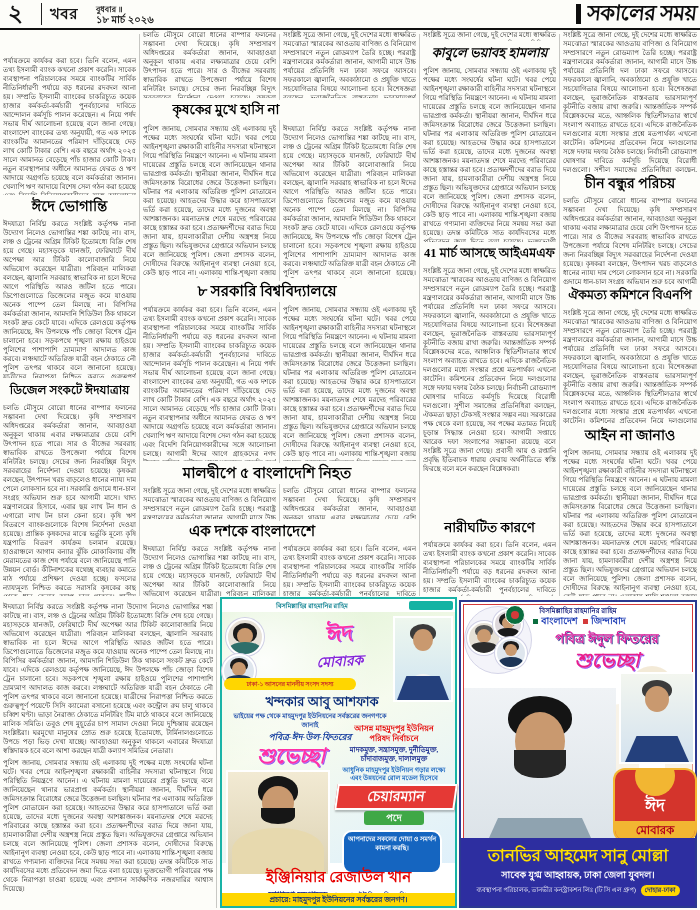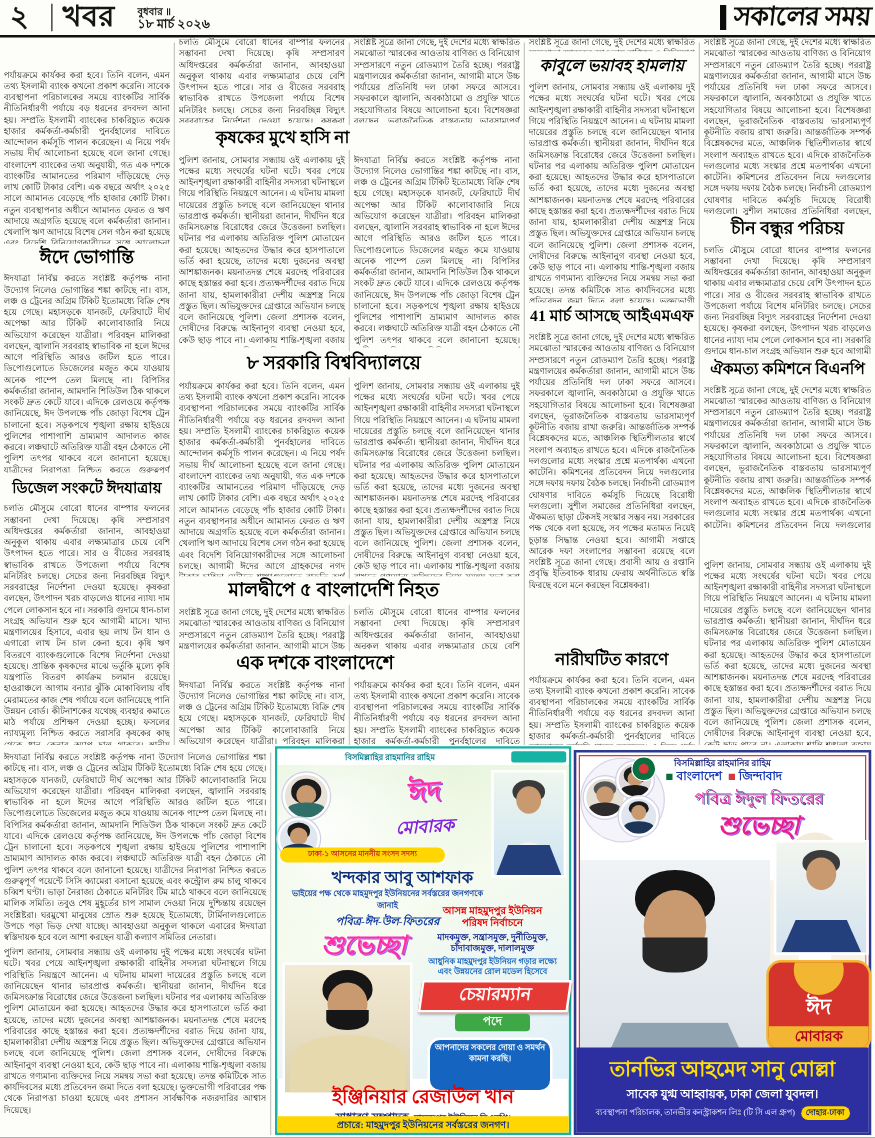--- a/index.html
+++ b/index.html
@@ -4,21 +4,21 @@
 <style>
   html,body{margin:0;padding:0;background:#777;}
   .page{position:relative;width:700px;height:910px;margin:0 auto;background:#fdfdf9;
         font-family:"Liberation Serif", serif;color:#151515;overflow:hidden;}
 
   
   .hdr{position:absolute;left:0;top:0;width:700px;height:28px;border-bottom:2px solid #101010;
        display:flex;align-items:center;}
   .pageno{font-size:23px;font-weight:700;padding:0 10px 0 8px;line-height:26px;}
   .hdr-div{width:1px;height:22px;background:#222;margin:0 8px;}
-  .section{font-size:23px;font-weight:800;line-height:26px;letter-spacing:.5px;}
+  .section{font-size:15px;font-weight:800;line-height:26px;letter-spacing:.5px;}
   .dateblk{margin-left:18px;line-height:10px;padding-top:2px;}
   .dateblk .d1{font-size:8px;font-weight:700;}
   .dateblk .d2{font-size:10px;font-weight:700;}
   .masthead{margin-left:auto;margin-right:4px;display:flex;align-items:center;}
   .masthead .bar{width:5px;height:20px;background:#0d0d0d;margin-right:6px;}
   .masthead .logo{font-size:21px;font-weight:900;letter-spacing:-.5px;transform:skewX(-6deg);color:#0d0d0d;}
 
   
   .vr{position:absolute;width:1px;background:#c8c8c4;}
   .p{position:absolute;font-size:6.9px;line-height:9px;text-align:justify;
@@ -70,21 +70,21 @@
   .adLfoot{position:absolute;left:0;bottom:0;width:233px;height:13px;background:#ffd600;
            font-size:7.5px;font-weight:800;color:#0d2f7a;text-align:center;line-height:13px;}
 
   
   .adR{position:absolute;left:459px;top:600px;width:238px;height:308px;background:#fff;
        border:2px solid #2b3990;box-sizing:border-box;box-shadow:inset 0 0 0 2px #fff, inset 0 0 0 3px #d43a3a;}
   .adRbis{position:absolute;left:0;top:3px;width:234px;text-align:center;font-size:7px;font-weight:700;color:#1a237e;}
   .adRslogan{position:absolute;left:0;top:12px;width:234px;text-align:center;font-size:9.5px;font-weight:800;color:#1a3ab5;}
   .sq{display:inline-block;width:5px;height:5px;margin:0 3px;}
   .sqg{background:#0b6e3f;} .sqr{background:#d43a3a;}
-  .adRg1{position:absolute;left:60px;top:27px;width:172px;text-align:center;font-size:13px;font-weight:400;color:#d81b9a;
+  .adRg1{position:absolute;left:60px;top:27px;width:172px;text-align:center;font-size:13px;font-weight:700;color:#d81b9a;
          text-shadow:0 0 1px #fff,1px 1px 0 #2b3990;}
   .adRg2{position:absolute;left:60px;top:43px;width:172px;text-align:center;font-size:20px;font-weight:900;font-style:italic;color:#e91e8c;
          text-shadow:0 0 2px #fff,1px 1px 0 #7b2ff2;}
   .mosque{position:absolute;left:150px;top:64px;width:82px;height:130px;opacity:.55;}
   .mosque .dome{position:absolute;left:18px;top:0;width:46px;height:46px;border-radius:50%;background:#ead9b8;}
   .mosque .base{position:absolute;left:0;top:38px;width:82px;height:92px;border-radius:8px;background:#f3ead6;}
   .mosque .arch{position:absolute;left:28px;top:58px;width:26px;height:52px;border-radius:13px 13px 0 0;background:#fff;}
   .emblem{position:absolute;left:154px;top:168px;width:80px;height:70px;background:#d4342c;border-radius:10px;
           box-shadow:0 0 0 2px #f2b632;overflow:hidden;z-index:4;}
   .emblem .dome2{position:absolute;left:20px;top:-14px;width:40px;height:40px;border-radius:50%;background:#f2b632;}
@@ -150,20 +150,21 @@
   <div class="hl" style="left:422px;top:244px;width:135px;height:20px;font-size:12.5px;">41 মার্চ আসছে আইএমএফ</div>
   <div class="p" style="left:423px;top:266px;width:133px;height:250px;">সংশ্লিষ্ট সূত্রে জানা গেছে, দুই দেশের মধ্যে স্বাক্ষরিত সমঝোতা স্মারকের আওতায় বাণিজ্য ও বিনিয়োগ সম্প্রসারণে নতুন রোডম্যাপ তৈরি হচ্ছে। পররাষ্ট্র মন্ত্রণালয়ের কর্মকর্তারা জানান, আগামী মাসে উচ্চ পর্যায়ের প্রতিনিধি দল ঢাকা সফরে আসবে। সফরকালে জ্বালানি, অবকাঠামো ও প্রযুক্তি খাতে সহযোগিতার বিষয়ে আলোচনা হবে। বিশেষজ্ঞরা বলছেন, ভূরাজনৈতিক বাস্তবতায় ভারসাম্যপূর্ণ কূটনীতি বজায় রাখা জরুরি। আন্তর্জাতিক সম্পর্ক বিশ্লেষকদের মতে, আঞ্চলিক স্থিতিশীলতার স্বার্থে সংলাপ অব্যাহত রাখতে হবে। এদিকে রাজনৈতিক দলগুলোর মধ্যে সংস্কার প্রশ্নে মতপার্থক্য এখনো কাটেনি। কমিশনের প্রতিবেদন নিয়ে দলগুলোর সঙ্গে দফায় দফায় বৈঠক চলছে। নির্বাচনী রোডম্যাপ ঘোষণার দাবিতে কর্মসূচি দিয়েছে বিরোধী দলগুলো। সুশীল সমাজের প্রতিনিধিরা বলছেন, ঐকমত্য ছাড়া টেকসই সংস্কার সম্ভব নয়। সরকারের পক্ষ থেকে বলা হয়েছে, সব পক্ষের মতামত নিয়েই চূড়ান্ত সিদ্ধান্ত নেওয়া হবে। আগামী সপ্তাহে আরেক দফা সংলাপের সম্ভাবনা রয়েছে বলে সংশ্লিষ্ট সূত্রে জানা গেছে। প্রবাসী আয় ও রপ্তানি প্রবৃদ্ধি ইতিবাচক ধারায় ফেরায় অর্থনীতিতে স্বস্তি ফিরছে বলে মনে করছেন বিশ্লেষকরা।</div>
   <div class="hl" style="left:422px;top:518px;width:135px;height:20px;font-size:13.5px;">নারীঘটিত কারণে</div>
   <div class="p" style="left:423px;top:540px;width:133px;height:56px;">পর্যায়ক্রমে কার্যকর করা হবে। তিনি বলেন, এমন তথ্য ইসলামী ব্যাংক কখনো প্রকাশ করেনি। সাবেক ব্যবস্থাপনা পরিচালকের সময়ে ব্যাংকটির সার্বিক নীতিনির্ধারণী পর্যায়ে বড় ধরনের রদবদল আনা হয়। সম্প্রতি ইসলামী ব্যাংকের চাকরিচ্যুত কয়েক হাজার কর্মকর্তা-কর্মচারী পুনর্বহালের দাবিতে আন্দোলন কর্মসূচি পালন করেছেন। এ নিয়ে পর্ষদ সভায় দীর্ঘ আলোচনা হয়েছে বলে জানা গেছে। বাংলাদেশ ব্যাংকের তথ্য অনুযায়ী, গত এক দশকে ব্যাংকটির আমানতের পরিমাণ দাঁড়িয়েছে দেড় লাখ কোটি টাকার বেশি। এক বছরে অর্থাৎ ২০২৫ সালে আমানত বেড়েছে পাঁচ হাজার কোটি টাকা। নতুন ব্যবস্থাপনার অধীনে আমানত ফেরত ও ঋণ আদায়ে অগ্রগতি হয়েছে বলে কর্মকর্তারা জানান। খেলাপি ঋণ আদায়ে বিশেষ সেল গঠন করা হয়েছে এবং বিদেশি বিনিয়োগকারীদের সঙ্গে আলোচনা চলছে। আগামী ঈদের আগে গ্রাহকদের নগদ টাকার চাহিদা মেটাতে শাখাগুলোতে বাড়তি অর্থ সরবরাহ করা হচ্ছে বলে সংশ্লিষ্ট সূত্রে জানা গেছে। ব্যাংকটির চেয়ারম্যান বলেন, আস্থার সংকট কাটিয়ে উঠতে সময় লাগবে, তবে অগ্রগতি দৃশ্যমান।</div>
 
   <div class="p" style="left:563px;top:30px;width:134px;height:142px;">সংশ্লিষ্ট সূত্রে জানা গেছে, দুই দেশের মধ্যে স্বাক্ষরিত সমঝোতা স্মারকের আওতায় বাণিজ্য ও বিনিয়োগ সম্প্রসারণে নতুন রোডম্যাপ তৈরি হচ্ছে। পররাষ্ট্র মন্ত্রণালয়ের কর্মকর্তারা জানান, আগামী মাসে উচ্চ পর্যায়ের প্রতিনিধি দল ঢাকা সফরে আসবে। সফরকালে জ্বালানি, অবকাঠামো ও প্রযুক্তি খাতে সহযোগিতার বিষয়ে আলোচনা হবে। বিশেষজ্ঞরা বলছেন, ভূরাজনৈতিক বাস্তবতায় ভারসাম্যপূর্ণ কূটনীতি বজায় রাখা জরুরি। আন্তর্জাতিক সম্পর্ক বিশ্লেষকদের মতে, আঞ্চলিক স্থিতিশীলতার স্বার্থে সংলাপ অব্যাহত রাখতে হবে। এদিকে রাজনৈতিক দলগুলোর মধ্যে সংস্কার প্রশ্নে মতপার্থক্য এখনো কাটেনি। কমিশনের প্রতিবেদন নিয়ে দলগুলোর সঙ্গে দফায় দফায় বৈঠক চলছে। নির্বাচনী রোডম্যাপ ঘোষণার দাবিতে কর্মসূচি দিয়েছে বিরোধী দলগুলো। সুশীল সমাজের প্রতিনিধিরা বলছেন, ঐকমত্য ছাড়া টেকসই সংস্কার সম্ভব নয়। সরকারের পক্ষ থেকে বলা হয়েছে, সব পক্ষের মতামত নিয়েই চূড়ান্ত সিদ্ধান্ত নেওয়া হবে। আগামী সপ্তাহে আরেক দফা সংলাপের সম্ভাবনা রয়েছে বলে সংশ্লিষ্ট সূত্রে জানা গেছে। প্রবাসী আয় ও রপ্তানি প্রবৃদ্ধি ইতিবাচক ধারায় ফেরায় অর্থনীতিতে স্বস্তি ফিরছে বলে মনে করছেন বিশ্লেষকরা।</div>
   <div class="hl" style="left:562px;top:174px;width:136px;height:20px;font-size:14px;">চীন বন্ধুর পরিচয়</div>
   <div class="p" style="left:563px;top:196px;width:134px;height:88px;">চলতি মৌসুমে বোরো ধানের বাম্পার ফলনের সম্ভাবনা দেখা দিয়েছে। কৃষি সম্প্রসারণ অধিদপ্তরের কর্মকর্তারা জানান, আবহাওয়া অনুকূল থাকায় এবার লক্ষ্যমাত্রার চেয়ে বেশি উৎপাদন হতে পারে। সার ও বীজের সরবরাহ স্বাভাবিক রাখতে উপজেলা পর্যায়ে বিশেষ মনিটরিং চলছে। সেচের জন্য নিরবচ্ছিন্ন বিদ্যুৎ সরবরাহের নির্দেশনা দেওয়া হয়েছে। কৃষকরা বলছেন, উৎপাদন খরচ বাড়লেও ধানের ন্যায্য দাম পেলে লোকসান হবে না। সরকারি গুদামে ধান-চাল সংগ্রহ অভিযান শুরু হবে আগামী মাসে। খাদ্য মন্ত্রণালয়ের হিসাবে, এবার ছয় লাখ টন ধান ও এগারো লাখ টন চাল কেনা হবে। কৃষি ঋণ বিতরণে ব্যাংকগুলোকে বিশেষ নির্দেশনা দেওয়া হয়েছে। প্রান্তিক কৃষকদের মাঝে ভর্তুকি মূল্যে কৃষি যন্ত্রপাতি বিতরণ কার্যক্রম চলমান রয়েছে। হাওরাঞ্চলে আগাম বন্যার ঝুঁকি মোকাবিলায় বাঁধ মেরামতের কাজ শেষ পর্যায়ে বলে জানিয়েছে পানি উন্নয়ন বোর্ড। কীটনাশকের যথেচ্ছ ব্যবহার কমাতে মাঠ পর্যায়ে প্রশিক্ষণ দেওয়া হচ্ছে। ফসলের ন্যায্যমূল্য নিশ্চিত করতে সরাসরি কৃষকের কাছ থেকে ধান কেনার অ্যাপ চালু থাকবে। স্থানীয় প্রশাসন জানিয়েছে, সংগ্রহ অভিযানে কোনো ধরনের অনিয়ম সহ্য করা হবে না।</div>
   <div class="hl" style="left:562px;top:286px;width:136px;height:20px;font-size:12.5px;">ঐকমত্য কমিশনে বিএনপি</div>
   <div class="p" style="left:563px;top:308px;width:134px;height:116px;">সংশ্লিষ্ট সূত্রে জানা গেছে, দুই দেশের মধ্যে স্বাক্ষরিত সমঝোতা স্মারকের আওতায় বাণিজ্য ও বিনিয়োগ সম্প্রসারণে নতুন রোডম্যাপ তৈরি হচ্ছে। পররাষ্ট্র মন্ত্রণালয়ের কর্মকর্তারা জানান, আগামী মাসে উচ্চ পর্যায়ের প্রতিনিধি দল ঢাকা সফরে আসবে। সফরকালে জ্বালানি, অবকাঠামো ও প্রযুক্তি খাতে সহযোগিতার বিষয়ে আলোচনা হবে। বিশেষজ্ঞরা বলছেন, ভূরাজনৈতিক বাস্তবতায় ভারসাম্যপূর্ণ কূটনীতি বজায় রাখা জরুরি। আন্তর্জাতিক সম্পর্ক বিশ্লেষকদের মতে, আঞ্চলিক স্থিতিশীলতার স্বার্থে সংলাপ অব্যাহত রাখতে হবে। এদিকে রাজনৈতিক দলগুলোর মধ্যে সংস্কার প্রশ্নে মতপার্থক্য এখনো কাটেনি। কমিশনের প্রতিবেদন নিয়ে দলগুলোর সঙ্গে দফায় দফায় বৈঠক চলছে। নির্বাচনী রোডম্যাপ ঘোষণার দাবিতে কর্মসূচি দিয়েছে বিরোধী দলগুলো। সুশীল সমাজের প্রতিনিধিরা বলছেন, ঐকমত্য ছাড়া টেকসই সংস্কার সম্ভব নয়। সরকারের পক্ষ থেকে বলা হয়েছে, সব পক্ষের মতামত নিয়েই চূড়ান্ত সিদ্ধান্ত নেওয়া হবে। আগামী সপ্তাহে আরেক দফা সংলাপের সম্ভাবনা রয়েছে বলে সংশ্লিষ্ট সূত্রে জানা গেছে। প্রবাসী আয় ও রপ্তানি প্রবৃদ্ধি ইতিবাচক ধারায় ফেরায় অর্থনীতিতে স্বস্তি ফিরছে বলে মনে করছেন বিশ্লেষকরা।</div>
+  <div class="hl" style="left:562px;top:426px;width:136px;height:20px;font-size:14px;">আইন না জানাও</div>
   <div class="p" style="left:563px;top:448px;width:134px;height:148px;">পুলিশ জানায়, সোমবার সন্ধ্যায় ওই এলাকায় দুই পক্ষের মধ্যে সংঘর্ষের ঘটনা ঘটে। খবর পেয়ে আইনশৃঙ্খলা রক্ষাকারী বাহিনীর সদস্যরা ঘটনাস্থলে গিয়ে পরিস্থিতি নিয়ন্ত্রণে আনেন। এ ঘটনায় মামলা দায়েরের প্রস্তুতি চলছে বলে জানিয়েছেন থানার ভারপ্রাপ্ত কর্মকর্তা। স্থানীয়রা জানান, দীর্ঘদিন ধরে জমিসংক্রান্ত বিরোধের জেরে উত্তেজনা চলছিল। ঘটনার পর এলাকায় অতিরিক্ত পুলিশ মোতায়েন করা হয়েছে। আহতদের উদ্ধার করে হাসপাতালে ভর্তি করা হয়েছে, তাদের মধ্যে দুজনের অবস্থা আশঙ্কাজনক। ময়নাতদন্ত শেষে মরদেহ পরিবারের কাছে হস্তান্তর করা হবে। প্রত্যক্ষদর্শীদের বরাত দিয়ে জানা যায়, হামলাকারীরা দেশীয় অস্ত্রশস্ত্র নিয়ে প্রস্তুত ছিল। অভিযুক্তদের গ্রেপ্তারে অভিযান চলছে বলে জানিয়েছে পুলিশ। জেলা প্রশাসক বলেন, দোষীদের বিরুদ্ধে আইনানুগ ব্যবস্থা নেওয়া হবে, কেউ ছাড় পাবে না। এলাকায় শান্তি-শৃঙ্খলা বজায় রাখতে গণ্যমান্য ব্যক্তিদের নিয়ে সমন্বয় সভা করা হয়েছে। তদন্ত কমিটিকে সাত কার্যদিবসের মধ্যে প্রতিবেদন জমা দিতে বলা হয়েছে। ভুক্তভোগী পরিবারের পক্ষ থেকে নিরাপত্তা চাওয়া হয়েছে এবং প্রশাসন সার্বক্ষণিক নজরদারির আশ্বাস দিয়েছে।</div>
 
   <div class="p" style="left:3px;top:602px;width:210px;height:154px;">ঈদযাত্রা নির্বিঘ্ন করতে সংশ্লিষ্ট কর্তৃপক্ষ নানা উদ্যোগ নিলেও ভোগান্তির শঙ্কা কাটছে না। বাস, লঞ্চ ও ট্রেনের অগ্রিম টিকিট ইতোমধ্যে বিক্রি শেষ হয়ে গেছে। মহাসড়কে যানজট, ফেরিঘাটে দীর্ঘ অপেক্ষা আর টিকিট কালোবাজারি নিয়ে অভিযোগ করেছেন যাত্রীরা। পরিবহন মালিকরা বলছেন, জ্বালানি সরবরাহ স্বাভাবিক না হলে ঈদের আগে পরিস্থিতি আরও জটিল হতে পারে। ডিপোগুলোতে ডিজেলের মজুত কমে যাওয়ায় অনেক পাম্পে তেল মিলছে না। বিপিসির কর্মকর্তারা জানান, আমদানি শিডিউল ঠিক থাকলে সংকট দ্রুত কেটে যাবে। এদিকে রেলওয়ে কর্তৃপক্ষ জানিয়েছে, ঈদ উপলক্ষে পাঁচ জোড়া বিশেষ ট্রেন চালানো হবে। সড়কপথে শৃঙ্খলা রক্ষায় হাইওয়ে পুলিশের পাশাপাশি ভ্রাম্যমাণ আদালত কাজ করবে। লঞ্চঘাটে অতিরিক্ত যাত্রী বহন ঠেকাতে নৌ পুলিশ তৎপর থাকবে বলে জানানো হয়েছে। যাত্রীদের নিরাপত্তা নিশ্চিত করতে গুরুত্বপূর্ণ পয়েন্টে সিসি ক্যামেরা বসানো হয়েছে এবং কন্ট্রোল রুম চালু থাকবে চব্বিশ ঘণ্টা। ভাড়া নৈরাজ্য ঠেকাতে মনিটরিং টিম মাঠে থাকবে বলে জানিয়েছে মালিক সমিতি। তবুও শেষ মুহূর্তের চাপ সামাল দেওয়া নিয়ে দুশ্চিন্তায় রয়েছেন সংশ্লিষ্টরা। ঘরমুখো মানুষের স্রোত শুরু হয়েছে ইতোমধ্যে, টার্মিনালগুলোতে উপচে পড়া ভিড় দেখা যাচ্ছে। আবহাওয়া অনুকূল থাকলে এবারের ঈদযাত্রা স্বস্তিদায়ক হবে বলে আশা করছেন যাত্রী কল্যাণ সমিতির নেতারা।</div>
   <div class="p" style="left:3px;top:758px;width:210px;height:150px;">পুলিশ জানায়, সোমবার সন্ধ্যায় ওই এলাকায় দুই পক্ষের মধ্যে সংঘর্ষের ঘটনা ঘটে। খবর পেয়ে আইনশৃঙ্খলা রক্ষাকারী বাহিনীর সদস্যরা ঘটনাস্থলে গিয়ে পরিস্থিতি নিয়ন্ত্রণে আনেন। এ ঘটনায় মামলা দায়েরের প্রস্তুতি চলছে বলে জানিয়েছেন থানার ভারপ্রাপ্ত কর্মকর্তা। স্থানীয়রা জানান, দীর্ঘদিন ধরে জমিসংক্রান্ত বিরোধের জেরে উত্তেজনা চলছিল। ঘটনার পর এলাকায় অতিরিক্ত পুলিশ মোতায়েন করা হয়েছে। আহতদের উদ্ধার করে হাসপাতালে ভর্তি করা হয়েছে, তাদের মধ্যে দুজনের অবস্থা আশঙ্কাজনক। ময়নাতদন্ত শেষে মরদেহ পরিবারের কাছে হস্তান্তর করা হবে। প্রত্যক্ষদর্শীদের বরাত দিয়ে জানা যায়, হামলাকারীরা দেশীয় অস্ত্রশস্ত্র নিয়ে প্রস্তুত ছিল। অভিযুক্তদের গ্রেপ্তারে অভিযান চলছে বলে জানিয়েছে পুলিশ। জেলা প্রশাসক বলেন, দোষীদের বিরুদ্ধে আইনানুগ ব্যবস্থা নেওয়া হবে, কেউ ছাড় পাবে না। এলাকায় শান্তি-শৃঙ্খলা বজায় রাখতে গণ্যমান্য ব্যক্তিদের নিয়ে সমন্বয় সভা করা হয়েছে। তদন্ত কমিটিকে সাত কার্যদিবসের মধ্যে প্রতিবেদন জমা দিতে বলা হয়েছে। ভুক্তভোগী পরিবারের পক্ষ থেকে নিরাপত্তা চাওয়া হয়েছে এবং প্রশাসন সার্বক্ষণিক নজরদারির আশ্বাস দিয়েছে।</div>
 
   <div class="adL">
     <div class="strip">
       <div class="bis">বিসমিল্লাহির রাহমানির রাহিম</div>
       <div class="tag"></div>
     </div>

